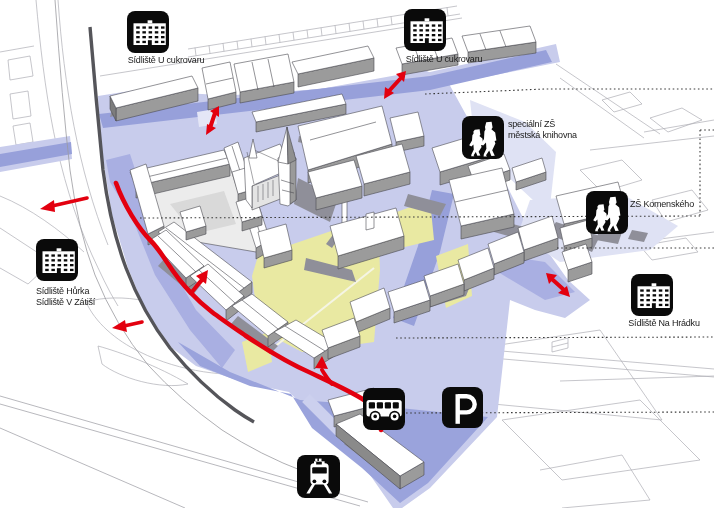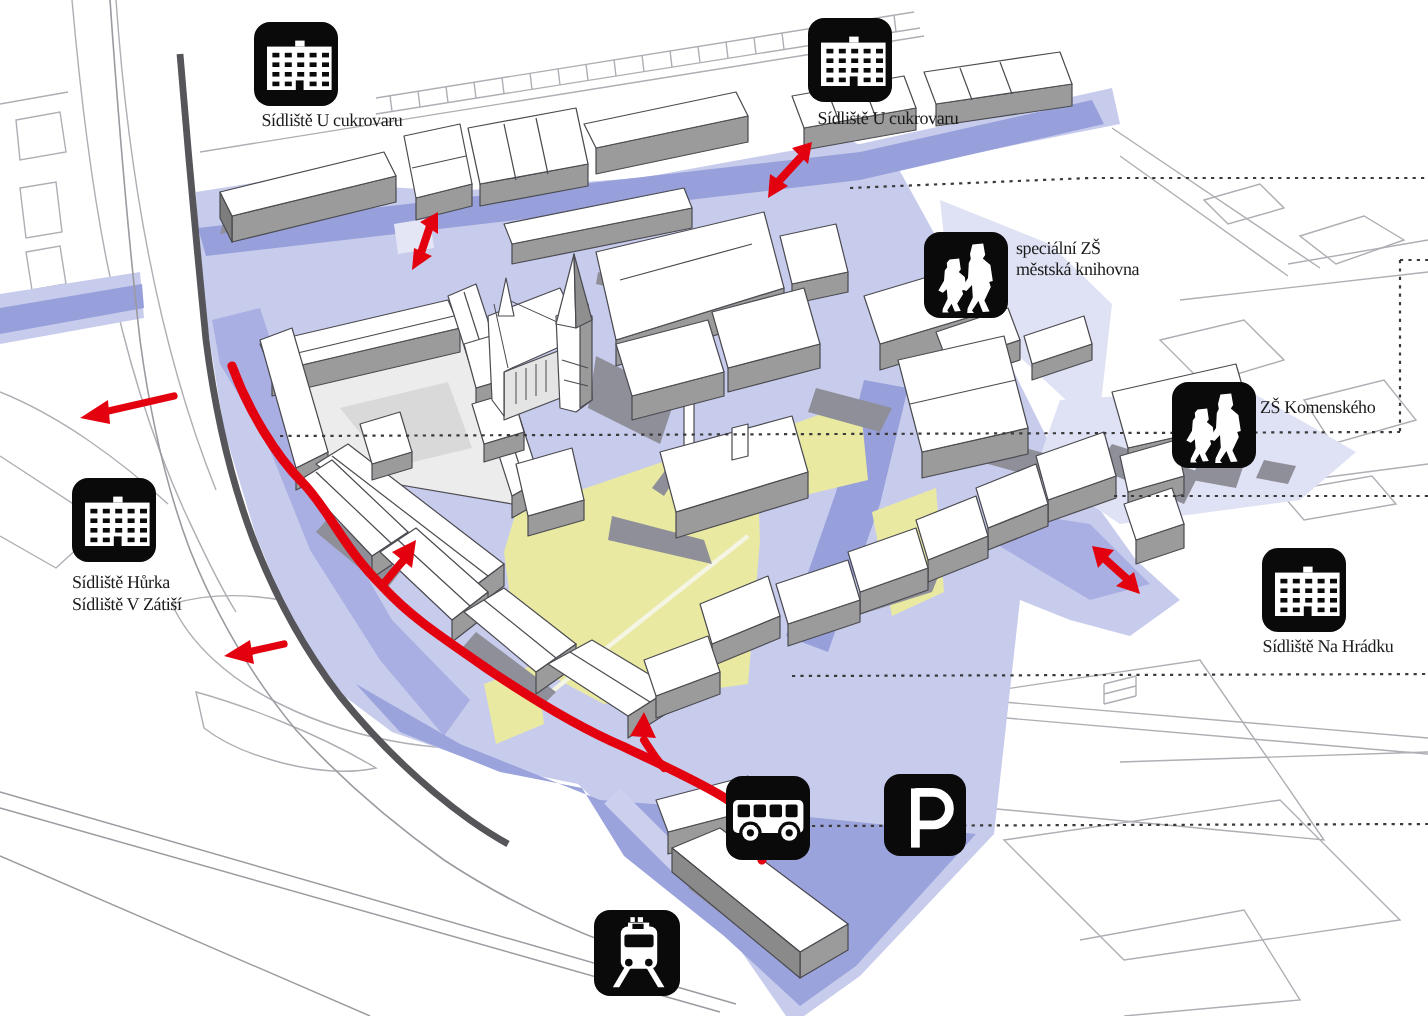--- a/index.html
+++ b/index.html
@@ -1,17 +1,17 @@
 <!DOCTYPE html>
 <html><head>
 <meta charset="utf-8">
 <style>
 html,body{margin:0;padding:0;background:#fff;}
 #wrap{position:relative;width:714px;height:508px;overflow:hidden;background:#3b82f6;
-font-family:Liberation Serif, serif;}
+font-family:Liberation Sans, sans-serif;}
 svg{display:block;}
 </style>
 </head>
 <body>
 <div id="wrap">
 <svg width="714" height="508" viewBox="0 0 714 508" xmlns="http://www.w3.org/2000/svg">
 
 <rect x="0" y="0" width="714" height="508" fill="#ffffff"></rect>
 
 <g id="linework" fill="none" stroke="#aeaeb4" stroke-width="0.7">

